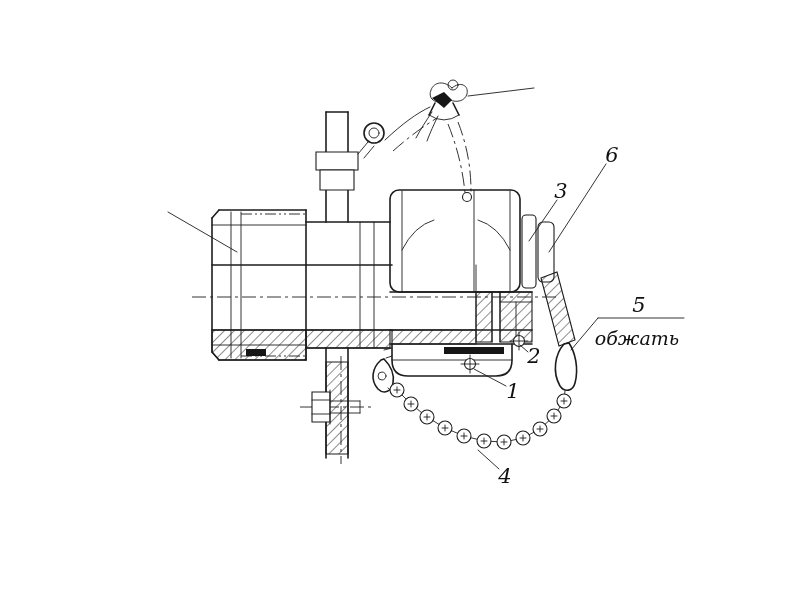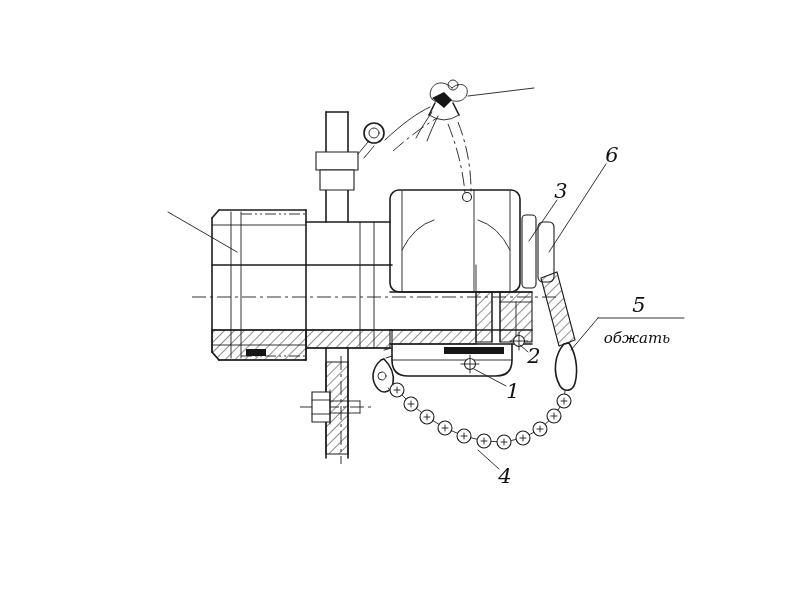--- a/index.html
+++ b/index.html
@@ -21,21 +21,21 @@
   .dark{fill:#161616;stroke:none;}
   .callout{
     position:absolute;
     transform:translate(-50%,-50%);
     font-style:italic;
     font-size:21px;
     color:#111;
     white-space:nowrap;
     user-select:none;
   }
-  .callout.small{font-size:15px;text-align:right;}
+  .callout.small{font-size:19px;text-align:right;}
 </style>
 </head>
 <body>
 
 <div class="canvas">
 
   <svg width="800" height="600" viewBox="0 0 800 600">
     <defs>
       <pattern id="hatch" width="7" height="7" patternUnits="userSpaceOnUse" patternTransform="rotate(45)">
         <line x1="0" y1="0" x2="0" y2="7" stroke="#1d1d1d" stroke-width="1"></line>

